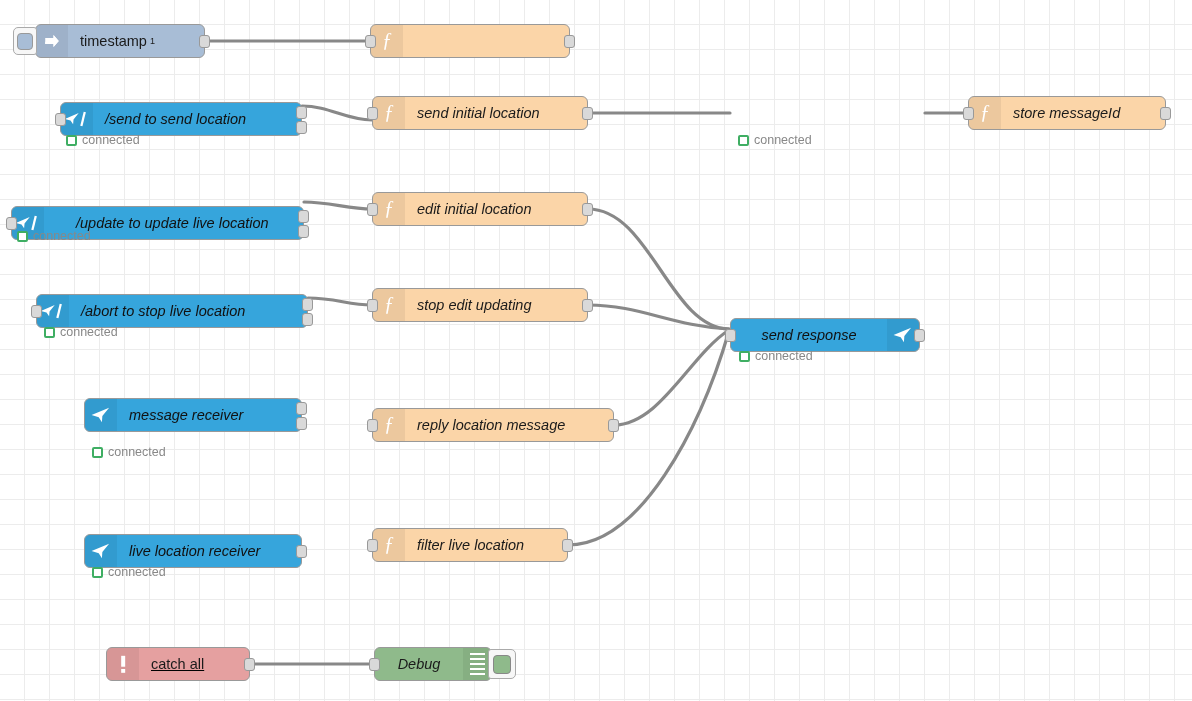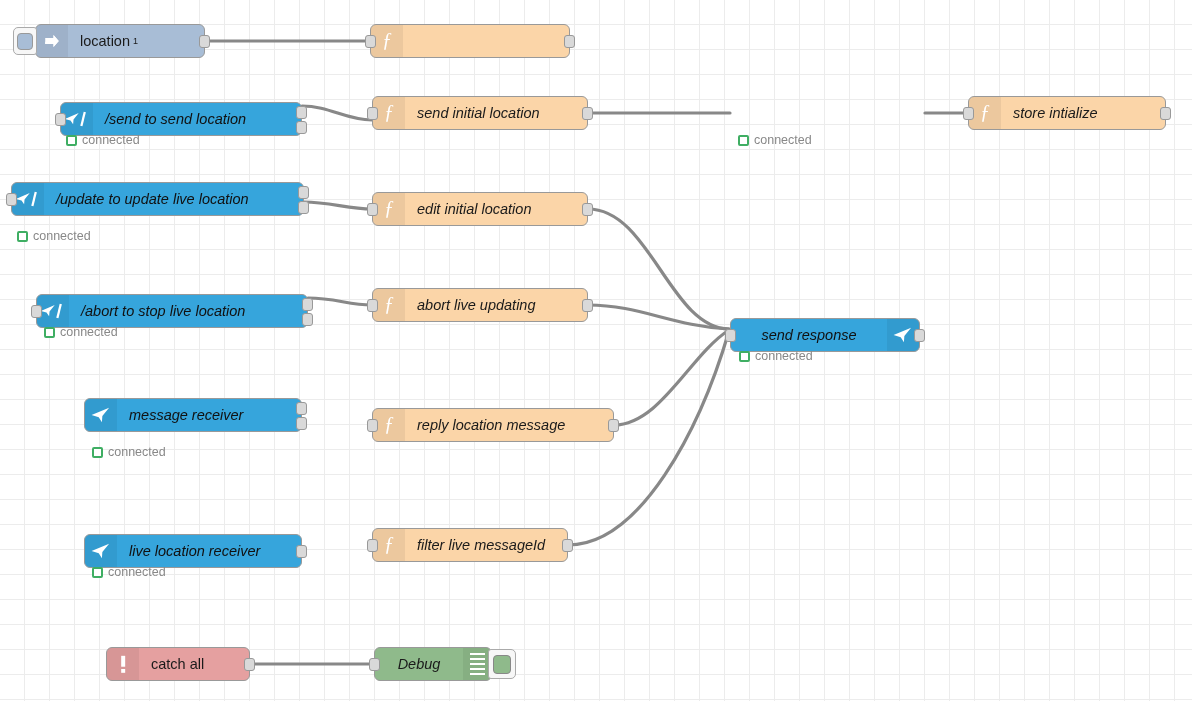--- a/index.html
+++ b/index.html
@@ -61,21 +61,21 @@
     font-size: 14.5px;
     font-style: italic;
     color: #1a1a1a;
     white-space: nowrap;
   }
   .node.fn { background: #fbd5a8; }
   .node.tg { background: #36a5dc; margin-top: 6px; }
   .node.tg .label { color: #111111; }
   .node.inject { background: #a8bdd6; }
   .node.inject .label { font-style: normal; }
-  .node.catch { background: #e5a0a0; }
+  .node.catch { background: #e5a0a0; text-decoration: underline; }
   .node.catch .label { font-style: normal; color: #1a1a1a; }
   .node.debug { background: #8fba8b; }
 
   
   .port {
     position: absolute;
     width: 11px;
     height: 13px;
     background: #d9d9d9;
     border: 1px solid #999999;
@@ -187,21 +187,21 @@
     <div class="inject-btn">
       <div class="knob"></div>
     </div>
     <div class="icon-box">
       <svg width="18" height="18" viewBox="0 0 24 24">
           <path d="M3 8h11V4l7 8-7 8v-4H3v-3h11" fill="#ffffff"></path>
           <path d="M3 8h11V4l7 8-7 8v-4H3z" fill="#ffffff"></path>
         </svg>
     </div>
     <div class="label">
-      <span>location</span>
+      <span>timestamp</span>
         <span class="sup">1</span>
     </div>
     <div class="port out" style="top:10px;"></div>
   </div>
 
   <div class="node fn" style="left:370px; top:24px; width:200px;">
     <div class="icon-box">
       <svg width="16" height="20" viewBox="0 0 16 22">
           <text x="8" y="18" font-family="Liberation Serif, serif" font-size="22" font-style="italic" fill="#ffffff" text-anchor="middle">ƒ</text>
         </svg>
@@ -242,26 +242,26 @@
     <span class="dot"></span>
     <span>connected</span>
   </div>
 
   <div class="node fn" style="left:968px; top:96px; width:198px;">
     <div class="icon-box">
       <svg width="16" height="20" viewBox="0 0 16 22">
           <text x="8" y="18" font-family="Liberation Serif, serif" font-size="22" font-style="italic" fill="#ffffff" text-anchor="middle">ƒ</text>
         </svg>
     </div>
-    <div class="label">store intialize</div>
-    <div class="port in" style="top:10px;"></div>
-    <div class="port out" style="top:10px;"></div>
-  </div>
-
-  <div class="node tg" style="left:11px; top:176px; width:293px;">
+    <div class="label">store messageId</div>
+    <div class="port in" style="top:10px;"></div>
+    <div class="port out" style="top:10px;"></div>
+  </div>
+
+  <div class="node tg" style="left:11px; top:200px; width:293px;gap:20px;">
     <div class="icon-box">
       <svg width="26" height="18" viewBox="0 0 30 20">
         <path d="M1 10 L17 3 L11 10.5 L10.5 16 L7.5 11.8 Z" fill="#ffffff"></path>
         <path d="M24 2 L20 18" stroke="#ffffff" stroke-width="2.6" fill="none"></path>
       </svg>
     </div>
     <div class="label">/update to update live location</div>
     <div class="port in" style="top:10px;"></div>
     <div class="port out" style="top:3px;"></div>
     <div class="port out" style="top:18px;"></div>
@@ -298,21 +298,21 @@
     <span class="dot"></span>
     <span>connected</span>
   </div>
 
   <div class="node fn" style="left:372px; top:288px; width:216px;">
     <div class="icon-box">
       <svg width="16" height="20" viewBox="0 0 16 22">
           <text x="8" y="18" font-family="Liberation Serif, serif" font-size="22" font-style="italic" fill="#ffffff" text-anchor="middle">ƒ</text>
         </svg>
     </div>
-    <div class="label">abort live updating</div>
+    <div class="label">stop edit updating</div>
     <div class="port in" style="top:10px;"></div>
     <div class="port out" style="top:10px;"></div>
   </div>
 
   <div class="node tg" style="left:730px; top:312px; width:190px;">
     <div class="label" style="justify-content:center;">send response</div>
     <div class="icon-box right">
       <svg width="22" height="18" viewBox="0 0 24 20">
         <path d="M1.5 10 L21 2 L13.5 11 L13 18 L9.5 12.5 Z" fill="#ffffff"></path>
       </svg>
@@ -364,21 +364,21 @@
     <span class="dot"></span>
     <span>connected</span>
   </div>
 
   <div class="node fn" style="left:372px; top:528px; width:196px;">
     <div class="icon-box">
       <svg width="16" height="20" viewBox="0 0 16 22">
           <text x="8" y="18" font-family="Liberation Serif, serif" font-size="22" font-style="italic" fill="#ffffff" text-anchor="middle">ƒ</text>
         </svg>
     </div>
-    <div class="label">filter live messageId</div>
+    <div class="label">filter live location</div>
     <div class="port in" style="top:10px;"></div>
     <div class="port out" style="top:10px;"></div>
   </div>
 
   <div class="node catch" style="left:106px; top:647px; width:144px;">
     <div class="icon-box">
       <svg width="10" height="20" viewBox="0 0 10 22">
         <rect x="3" y="2" width="4.4" height="12" fill="#ffffff"></rect>
         <rect x="3" y="16.5" width="4.4" height="4.2" fill="#ffffff"></rect>
       </svg>

